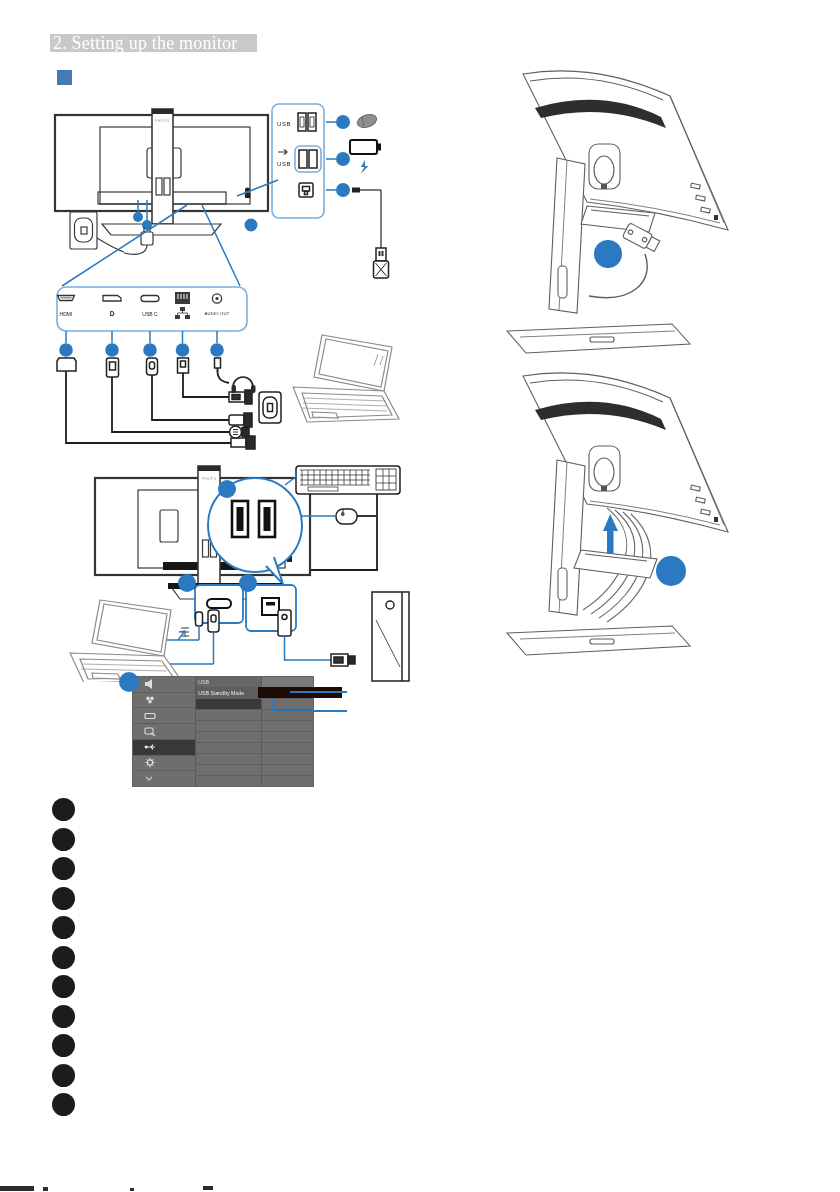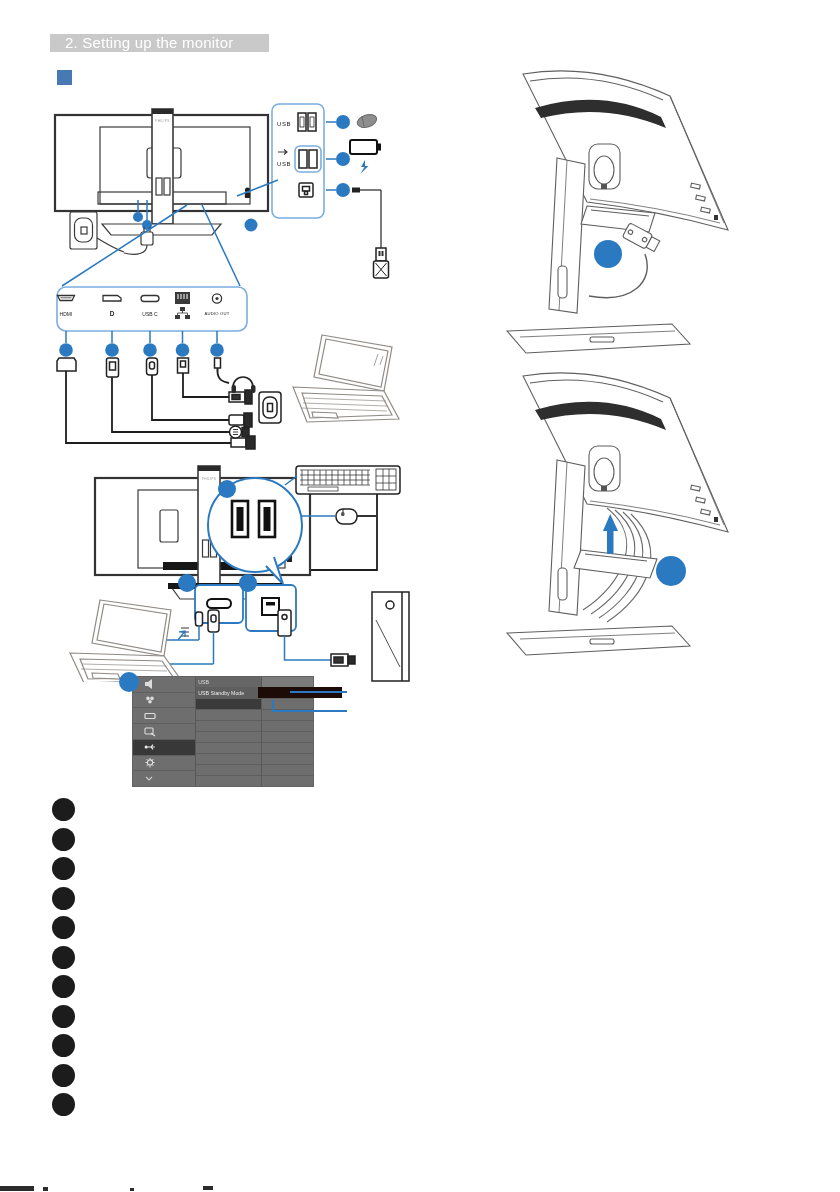--- a/index.html
+++ b/index.html
@@ -6,21 +6,21 @@
     --accent_blue:#2b7ac1; --callout_blue:#7aaede; --header_bg:#c9c9c9; --header_text:#ffffff;
     --section_square:#4779b4; --osd_bg:#6e6e6e; --osd_selected:#383838; --osd_value_dark:#1c0b06;
     --bullet_black:#1c1c1c;
   }
   html,body{margin:0;padding:0;}
   body{width:840px;height:1192px;background:#fff;position:relative;overflow:hidden;
        font-family:"Liberation Sans",sans-serif;}
   .abs{position:absolute;}
 
   .page-header{left:50px;top:34px;width:204px;height:18px;background:var(--header_bg);
-    color:var(--header_text);font-size:15px;line-height:18px;padding-left:15px;letter-spacing:.2px;}
+    color:var(--header_text);font-size:18px;line-height:18px;padding-left:3px;letter-spacing:.2px;font-family:Liberation Serif, serif;}
   .section-square{left:57px;top:70px;width:15px;height:15px;background:var(--section_square);}
 
   
   .ink08{stroke:#3a3a3a;stroke-width:.8;fill:none}
   .ink1{stroke:#3a3a3a;stroke-width:1.2;fill:none}
   .ink13{stroke:#333;stroke-width:1.3}
   .ink15{stroke:#222;stroke-width:1.5}
   .ink2{stroke:#333;stroke-width:2.2;fill:#fff}
   .inkw{fill:#fff;stroke:#3a3a3a;stroke-width:1.6}
   .inkw1{fill:#fff;stroke:#3a3a3a;stroke-width:1.2}

